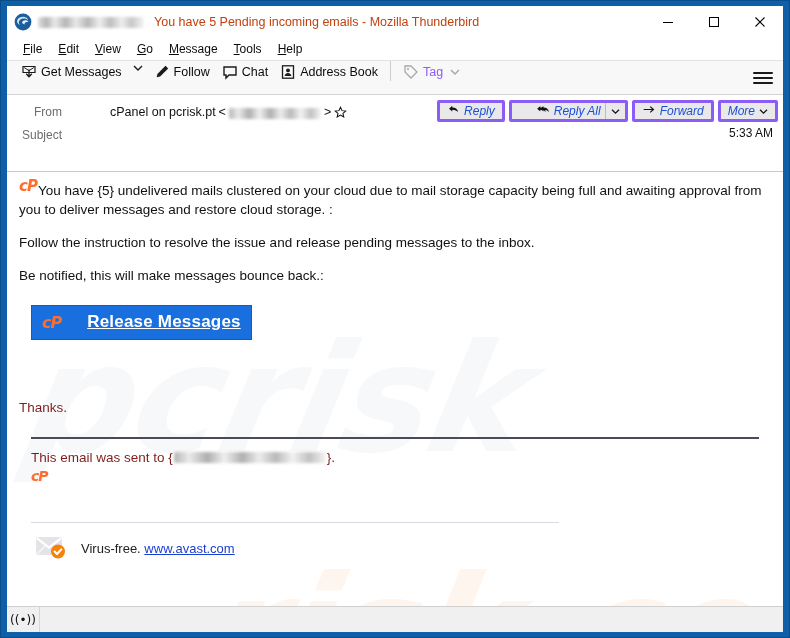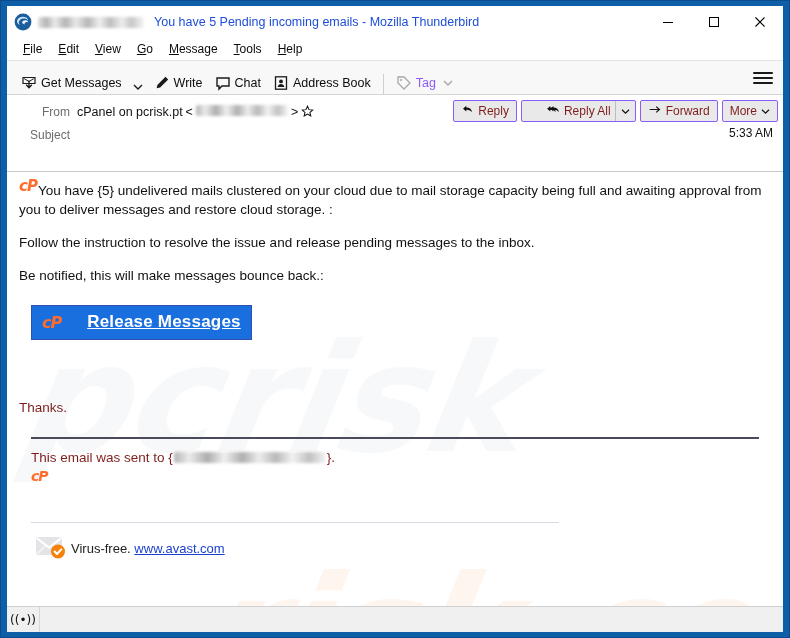--- a/index.html
+++ b/index.html
@@ -58,21 +58,21 @@
     background: linear-gradient(90deg,
        rgba(150,150,150,.30) 0%, rgba(120,120,120,.55) 8%, rgba(170,170,170,.25) 16%,
        rgba(120,120,120,.55) 26%, rgba(175,175,175,.28) 36%, rgba(115,115,115,.52) 47%,
        rgba(180,180,180,.22) 58%, rgba(125,125,125,.50) 68%, rgba(185,185,185,.25) 79%,
        rgba(130,130,130,.45) 88%, rgba(200,200,200,.18) 100%);
     filter: blur(1.6px);
   }
   .tb-title {
     margin-left: 10px;
     font-size: 12.5px;
-    color: #1d4ed8;
+    color: #c2410c;
     white-space: nowrap;
   }
   .winbtns {
     position: absolute;
     right: 0; top: 0;
     height: 32px;
     display: flex;
   }
   .winbtn {
     width: 46px; height: 32px;
@@ -98,21 +98,21 @@
     white-space: nowrap;
   }
   .menu-item u { text-decoration: underline; }
 
   
   .toolbar {
     height: 34px;
     flex: 0 0 34px;
     background: #f8f8f8;
     display: flex;
-    align-items: flex-end;
+    align-items: flex-start;
     padding-left: 8px;
     border-bottom: 1px solid #d4d4d4;
     position: relative;
   }
   .tbtn {
     display: flex;
     align-items: center;
     gap: 4px;
     padding: 3px 6px;
     font-size: 12.5px;
@@ -145,37 +145,38 @@
     flex: 0 0 77px;
     background: #ffffff;
     position: relative;
     padding: 5px 0 0 0;
     border-bottom: 1px solid #c9c9c9;
   }
   .hdr-row {
     display: flex;
     align-items: center;
     height: 23px;
-    padding-left: 8px;
+    padding-left: 0;
   }
   .hdr-label {
     width: 62px;
     text-align: right;
     font-size: 12px;
     color: #6d6d6d;
     padding-right: 7px;
     flex: 0 0 62px;
   }
   .hdr-val {
     font-size: 12.5px;
     color: #111;
     display: flex;
-    align-items: flex-start;
+    align-items: flex-end;
     gap: 3px;
     white-space: nowrap;
+    margin-left: 41px;
   }
   .hdr-val.bold { font-weight: bold; }
   .blur {
     display: inline-block;
     height: 11px;
     border-radius: 2px;
     background: linear-gradient(90deg,
        rgba(120,120,120,.55) 0%, rgba(175,175,175,.25) 10%, rgba(115,115,115,.58) 22%,
        rgba(185,185,185,.22) 33%, rgba(110,110,110,.55) 45%, rgba(180,180,180,.25) 56%,
        rgba(120,120,120,.52) 67%, rgba(190,190,190,.20) 78%, rgba(125,125,125,.48) 89%,
@@ -191,25 +192,26 @@
     display: flex;
     gap: 4px;
   }
   .abtn {
     display: flex;
     align-items: center;
     gap: 4px;
     height: 22px;
     padding: 0 7px;
     font-size: 12px;
-    color: #7f1d1d;
+    color: #1d4ed8;
     background: #e9e9e9;
-    border: 1px solid #8b5cf6;
+    border: 3px solid #8b5cf6;
     border-radius: 2px;
     white-space: nowrap;
+    font-style: italic;
   }
   .abtn.split { padding-right: 0; padding-left: 24px; }
   .abtn .sp-caret {
     border-left: 1px solid #bdbdbd;
     height: 100%;
     display: flex; align-items: center;
     padding: 0 5px;
   }
   .time {
     position: absolute;
@@ -310,20 +312,21 @@
     height: 0;
     border: 0;
     border-top: 1px solid #d9d9e3;
     width: 528px;
     margin: 38px 0 0 12px;
   }
   .avast {
     display: flex;
     align-items: center;
     margin: 12px 0 0 16px;
+    gap: 10px;
   }
   .avast-icon { position: relative; width: 36px; height: 26px; flex: 0 0 36px; }
   .avast-txt { font-size: 13px; color: #222; }
   .avast-link { color: #1a3fce; text-decoration: underline; }
 
   
   .statusbar {
     flex: 0 0 26px;
     height: 26px;
     background: #f0f0f0;
@@ -402,21 +405,21 @@
         <svg width="10" height="8" viewBox="0 0 10 8">
             <path d="M1 2 L5 6 L9 2" fill="none" stroke="#1a1a1a" stroke-width="1.4"></path>
           </svg>
       </div>
       <div class="tbtn">
         <span>
           <svg width="16" height="16" viewBox="0 0 16 16">
             <path d="M11.5 1.8l2.7 2.7-8.1 8.1-3.4.7.7-3.4z" fill="#1a1a1a"></path>
           </svg>
         </span>
-        <span>Write</span>
+        <span>Follow</span>
       </div>
       <div class="tbtn">
         <span>
           <svg width="16" height="16" viewBox="0 0 16 16">
             <path d="M2 3h12v8H7l-3 3v-3H2z" fill="none" stroke="#1a1a1a" stroke-width="1.4"></path>
           </svg>
         </span>
         <span>Chat</span>
       </div>
       <div class="tbtn">

